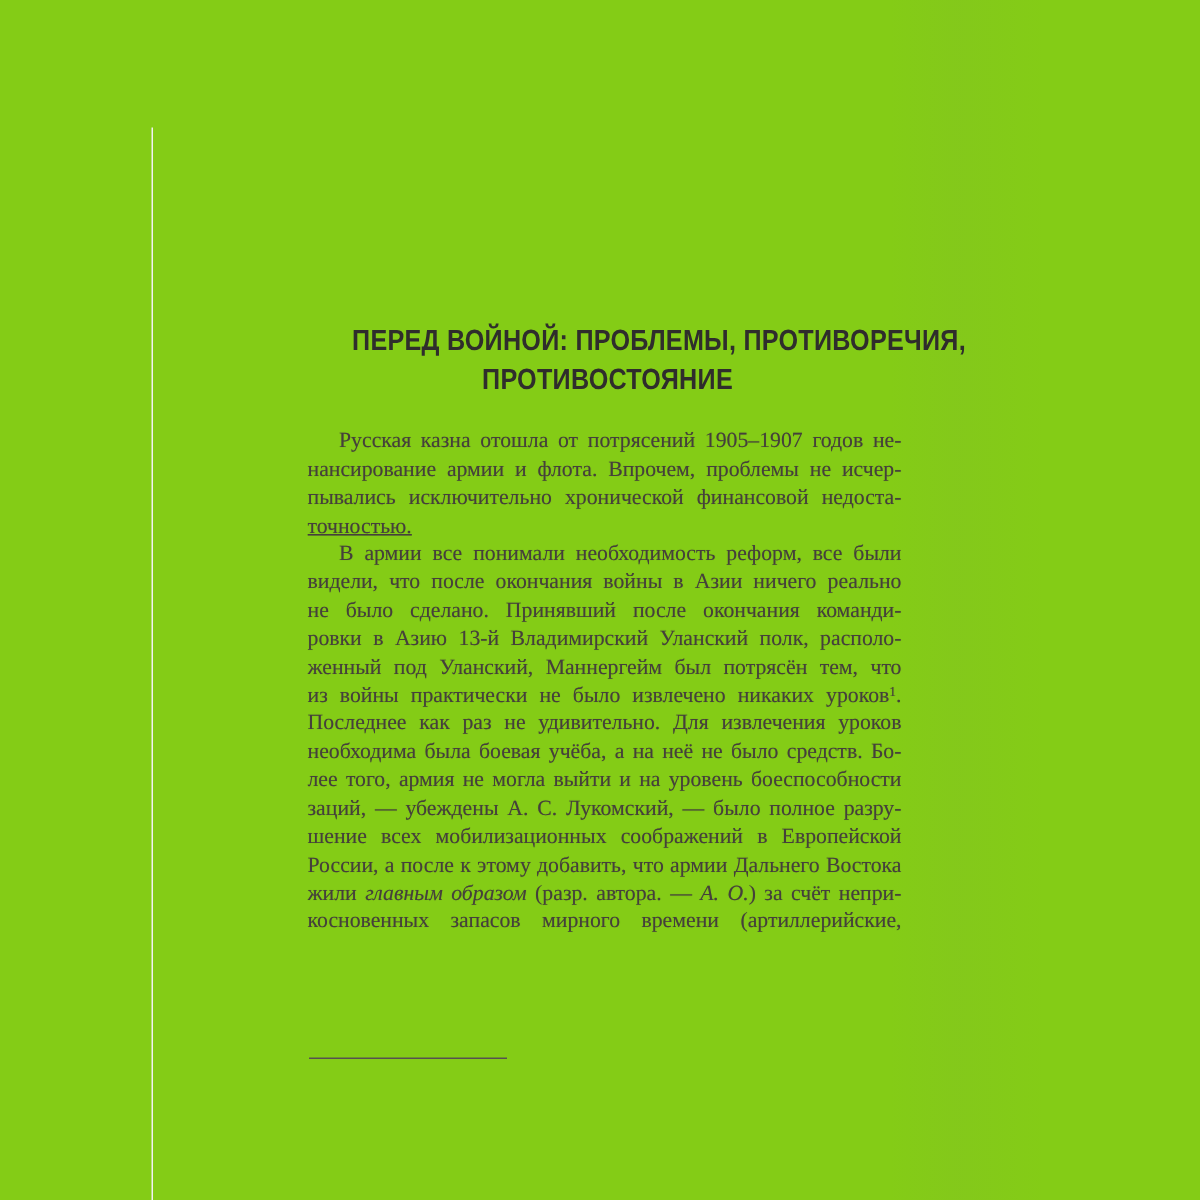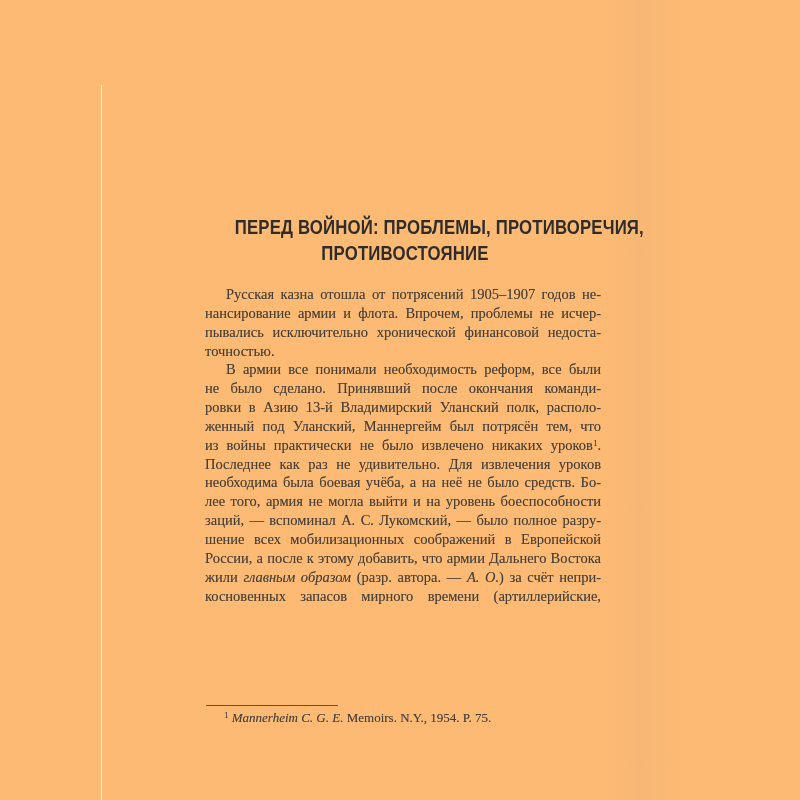--- a/index.html
+++ b/index.html
@@ -3,21 +3,21 @@
 <meta charset="utf-8">
 <style>
   html, body { margin: 0; padding: 0; }
   body {
     width: 800px; height: 800px;
     background: #ffffff;
     position: relative;
     overflow: hidden;
     font-family: "Liberation Serif", serif;
   }
-  .page-photo { position: absolute; inset: 0; background: #fdba74; }
+  .page-photo { position: absolute; inset: 0; background: #84cc16; }
 
   
   .left-edge {
     position: absolute; left: 101px; top: 85px; width: 1px; height: 715px;
     background: #f2f2f2;
   }
   .right-shade {
     position: absolute; left: 592px; top: 0; width: 105px; height: 800px;
     background: linear-gradient(to right,
       rgba(125,125,125,0) 0%, rgba(125,125,125,0.045) 45%, rgba(125,125,125,0) 100%);
@@ -46,21 +46,21 @@
   }
   .text-line {
     font-size: 14.5px;
     line-height: 18.85px;
     height: 18.85px;
     overflow: hidden;
     text-align: justify;
     text-align-last: justify;
   }
   .text-line.indent { text-indent: 21px; }
-  .text-line.last { text-align-last: left; }
+  .text-line.last { text-align-last: left; text-decoration: underline; }
   .text-line i, .footnote i { font-style: italic; margin-top: 12px; }
   sup { font-size: 9px; line-height: 0; vertical-align: 4px; }
 
   .footnote-rule {
     position: absolute; left: 206px; top: 705px; width: 132px; height: 0;
     border-top: 1.4px solid #565250;
   }
   .footnote {
     position: absolute; left: 205px; top: 709px; width: 396px;
     font-size: 13px; line-height: 17px;
@@ -81,31 +81,31 @@
     <div class="heading-line">ПЕРЕД ВОЙНОЙ: ПРОБЛЕМЫ, ПРОТИВОРЕЧИЯ,</div>
     <div class="heading-line">ПРОТИВОСТОЯНИЕ</div>
   </h1>
 
   <div class="body-text">
       <div class="text-line indent"><span>Русская казна отошла от потрясений 1905–1907 годов не-</span></div>
       <div class="text-line"><span>нансирование армии и флота. Впрочем, проблемы не исчер-</span></div>
       <div class="text-line"><span>пывались исключительно хронической финансовой недоста-</span></div>
       <div class="text-line last"><span>точностью.</span></div>
       <div class="text-line indent"><span>В армии все понимали необходимость реформ, все были</span></div>
+      <div class="text-line"><span>видели, что после окончания войны в Азии ничего реально</span></div>
       <div class="text-line"><span>не было сделано. Принявший после окончания команди-</span></div>
       <div class="text-line"><span>ровки в Азию 13-й Владимирский Уланский полк, располо-</span></div>
       <div class="text-line"><span>женный под Уланский, Маннергейм был потрясён тем, что</span></div>
       <div class="text-line"><span>из войны практически не было извлечено никаких уроков</span><sup>1</sup><span>.</span></div>
       <div class="text-line"><span>Последнее как раз не удивительно. Для извлечения уроков</span></div>
       <div class="text-line"><span>необходима была боевая учёба, а на неё не было средств. Бо-</span></div>
       <div class="text-line"><span>лее того, армия не могла выйти и на уровень боеспособности</span></div>
-      <div class="text-line"><span>заций, — вспоминал А. С. Лукомский, — было полное разру-</span></div>
+      <div class="text-line"><span>заций, — убеждены А. С. Лукомский, — было полное разру-</span></div>
       <div class="text-line"><span>шение всех мобилизационных соображений в Европейской</span></div>
       <div class="text-line"><span>России, а после к этому добавить, что армии Дальнего Востока</span></div>
       <div class="text-line"><span>жили </span><i>главным образом</i><span> (разр. автора. — </span><i>А. О.</i><span>) за счёт непри-</span></div>
       <div class="text-line"><span>косновенных запасов мирного времени (артиллерийские,</span></div>
     </div>
 
   <div class="footnote-rule"></div>
 
-  <div class="footnote"><sup>1</sup><span> </span><i>Mannerheim C. G. E.</i><span> Memoirs. N.Y., 1954. P. 75.</span></div>
 
 </div>
 
 </body></html>

